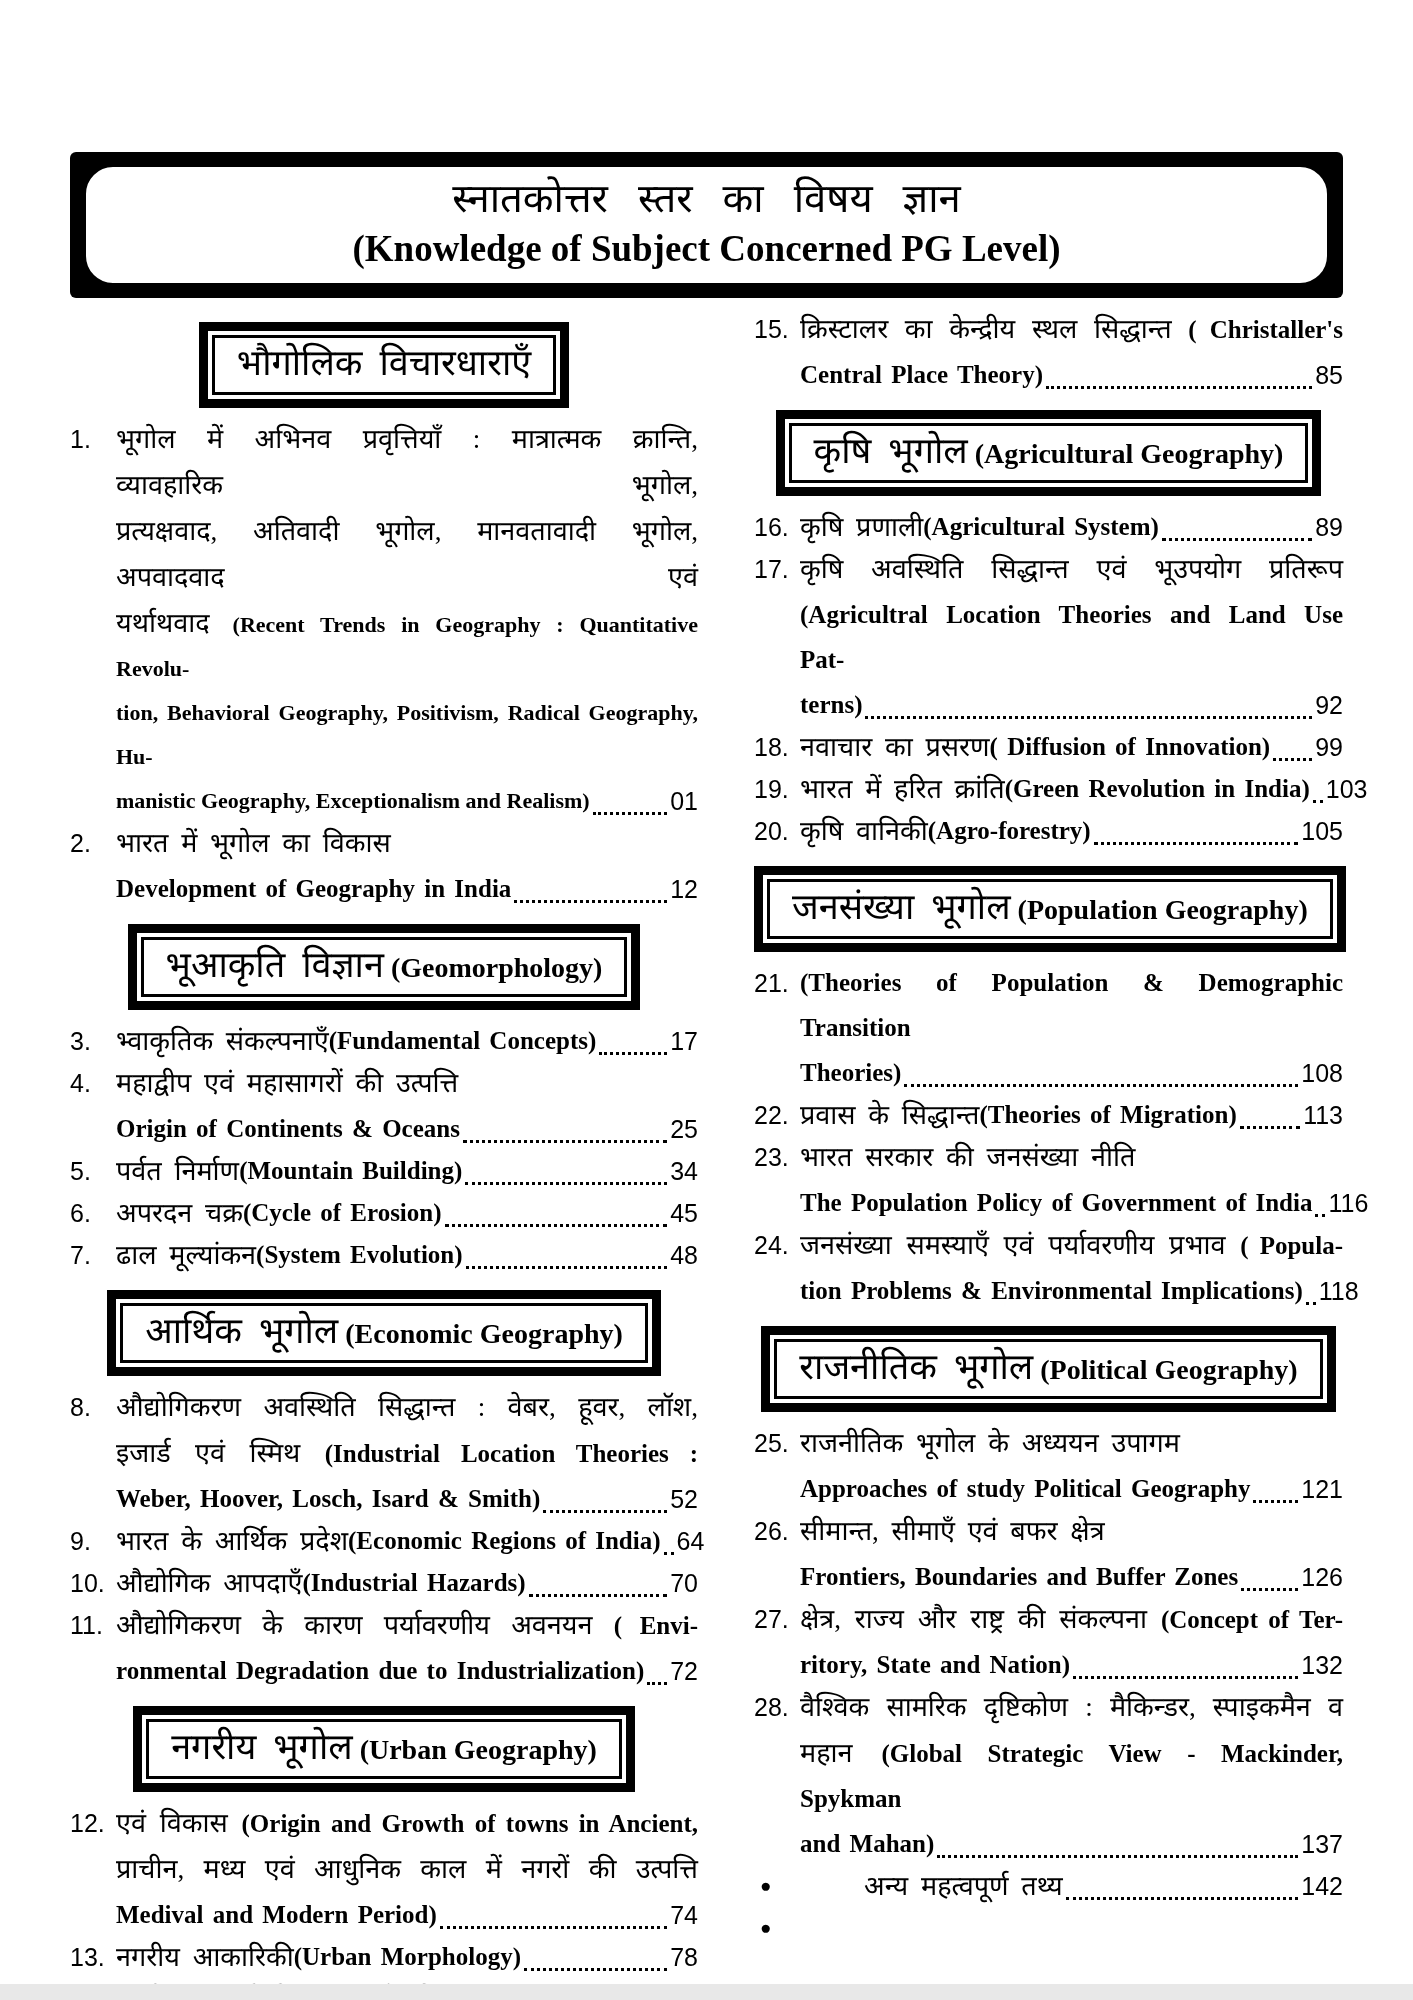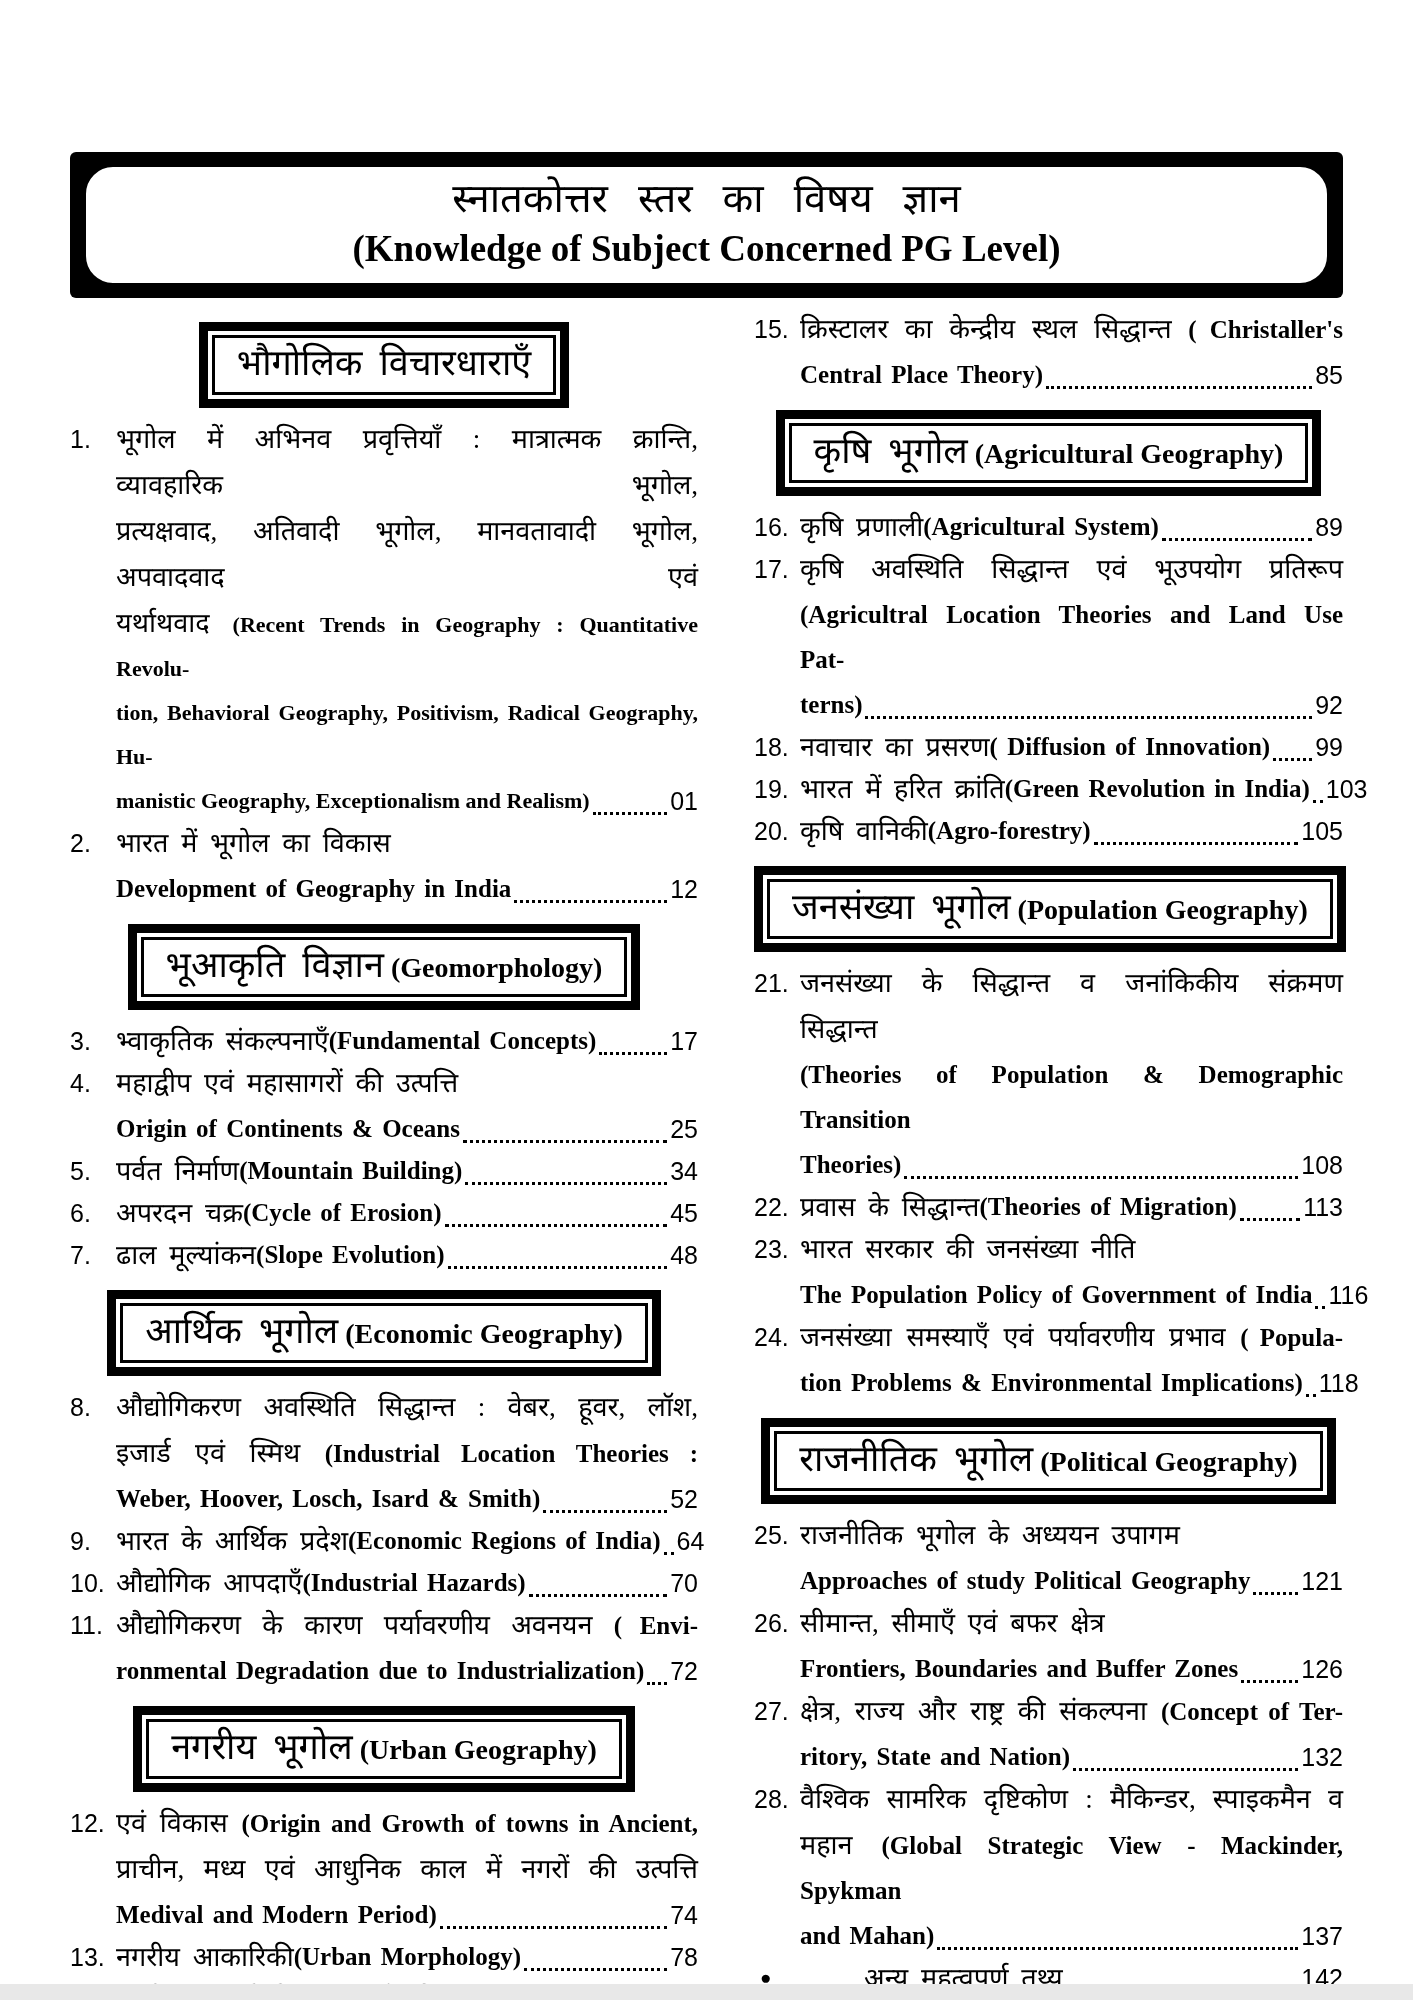--- a/index.html
+++ b/index.html
@@ -175,21 +175,21 @@
               <span class="leader"></span>
               <span class="pg">45</span>
             </div>
           </div>
         </div>
         <div class="toc-item">
           <span class="num">7.</span>
           <div class="body">
             <div class="line pgline">
               <span class="hi">ढाल मूल्यांकन </span>
-              <span class="en">(Slope Evolution)</span>
+              <span class="en">(System Evolution)</span>
               <span class="leader"></span>
               <span class="pg">48</span>
             </div>
           </div>
         </div>
         <div class="sec-outer">
           <div class="sec-inner"><span class="sh-hi">आर्थिक भूगोल</span><span class="sh-en"> (Economic Geography)</span></div>
         </div>
         <div class="toc-item">
           <span class="num">8.</span>
@@ -339,21 +339,20 @@
               <span class="pg">105</span>
             </div>
           </div>
         </div>
         <div class="sec-outer">
           <div class="sec-inner"><span class="sh-hi">जनसंख्या भूगोल</span><span class="sh-en"> (Population Geography)</span></div>
         </div>
         <div class="toc-item">
           <span class="num">21.</span>
           <div class="body">
-            <div class="line j"><span class="hi">जनसंख्या के सिद्धान्त व जनांकिकीय संक्रमण सिद्धान्त</span></div>
             <div class="line j"><span class="en">(Theories of Population &amp; Demographic Transition</span></div>
             <div class="line pgline">
               <span class="en">Theories)</span>
               <span class="leader"></span>
               <span class="pg">108</span>
             </div>
           </div>
         </div>
         <div class="toc-item">
           <span class="num">22.</span>

